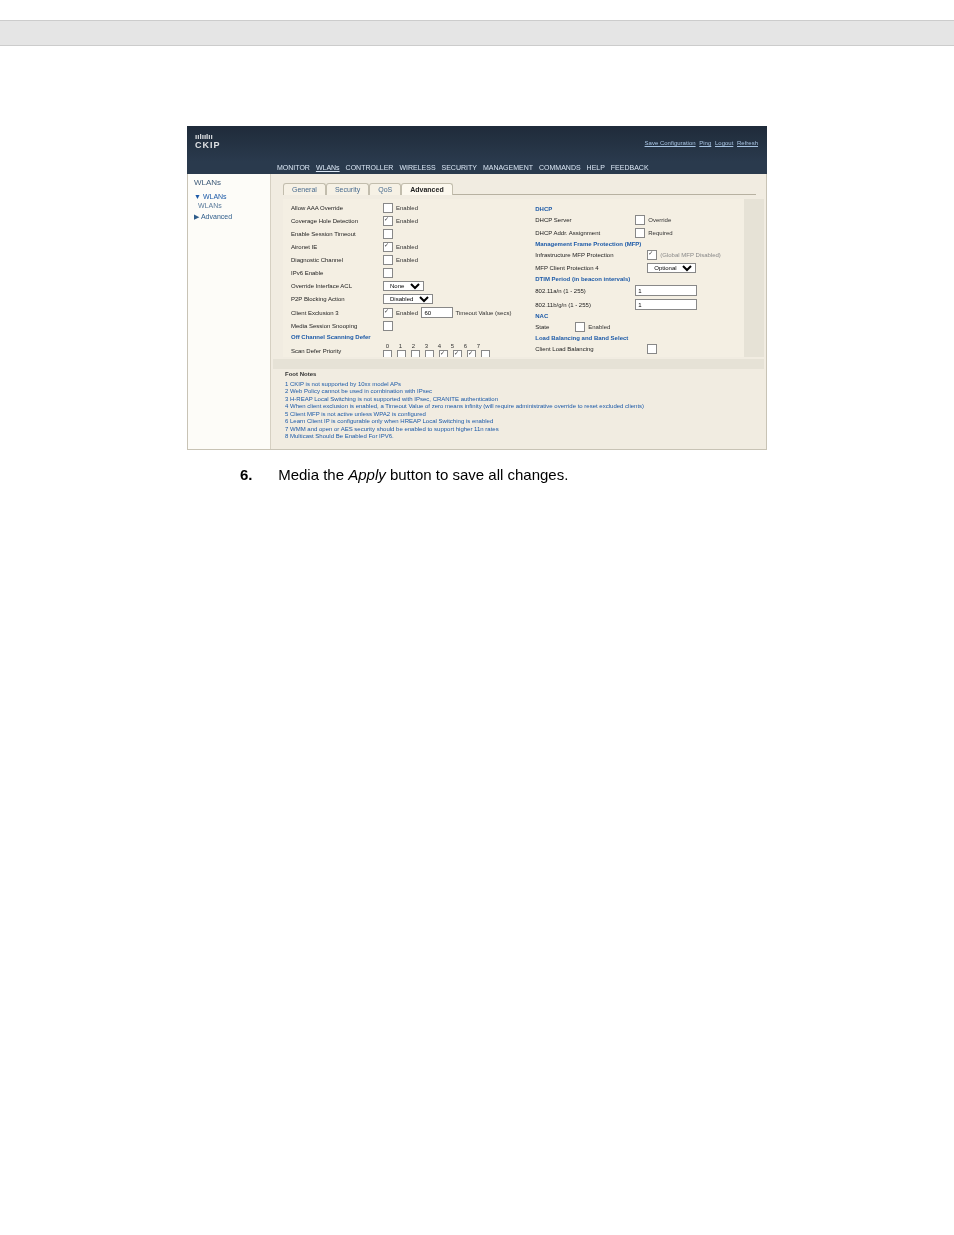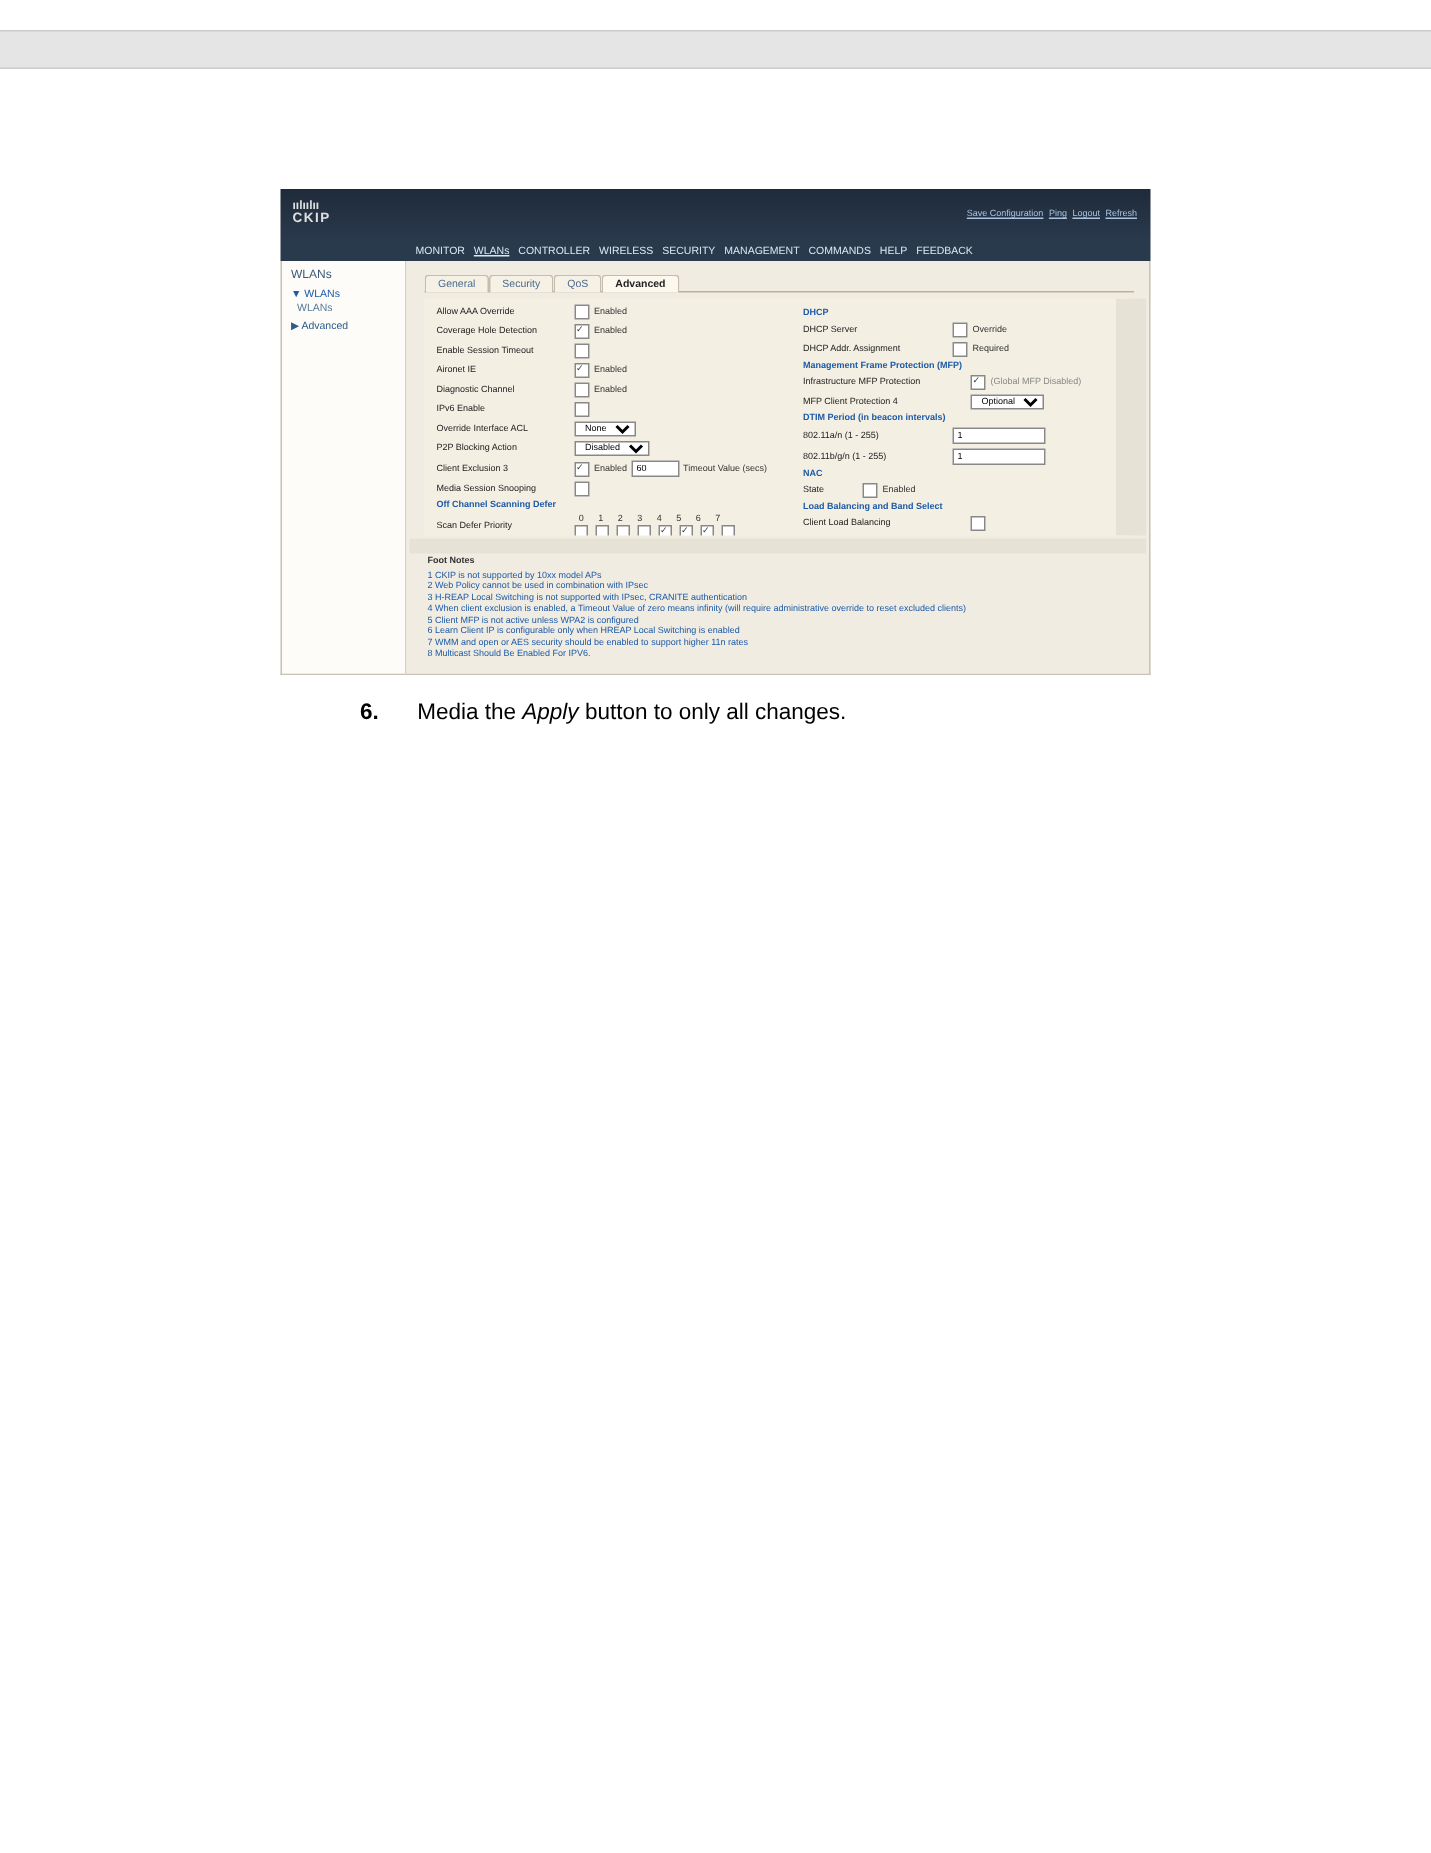--- a/index.html
+++ b/index.html
@@ -344,17 +344,17 @@
         </div>
       </div>
     </div>
   </div>
 
   <div class="caption" style="margin-left:180px;">
     <span class="num">6.</span>
     <span class="caption-text">
       <span>Media the </span>
       <span class="ital">Apply</span>
-      <span> button to only all changes.</span>
+      <span> button to save all changes.</span>
     </span>
   </div>
 
 </div>
 
 </body></html>

